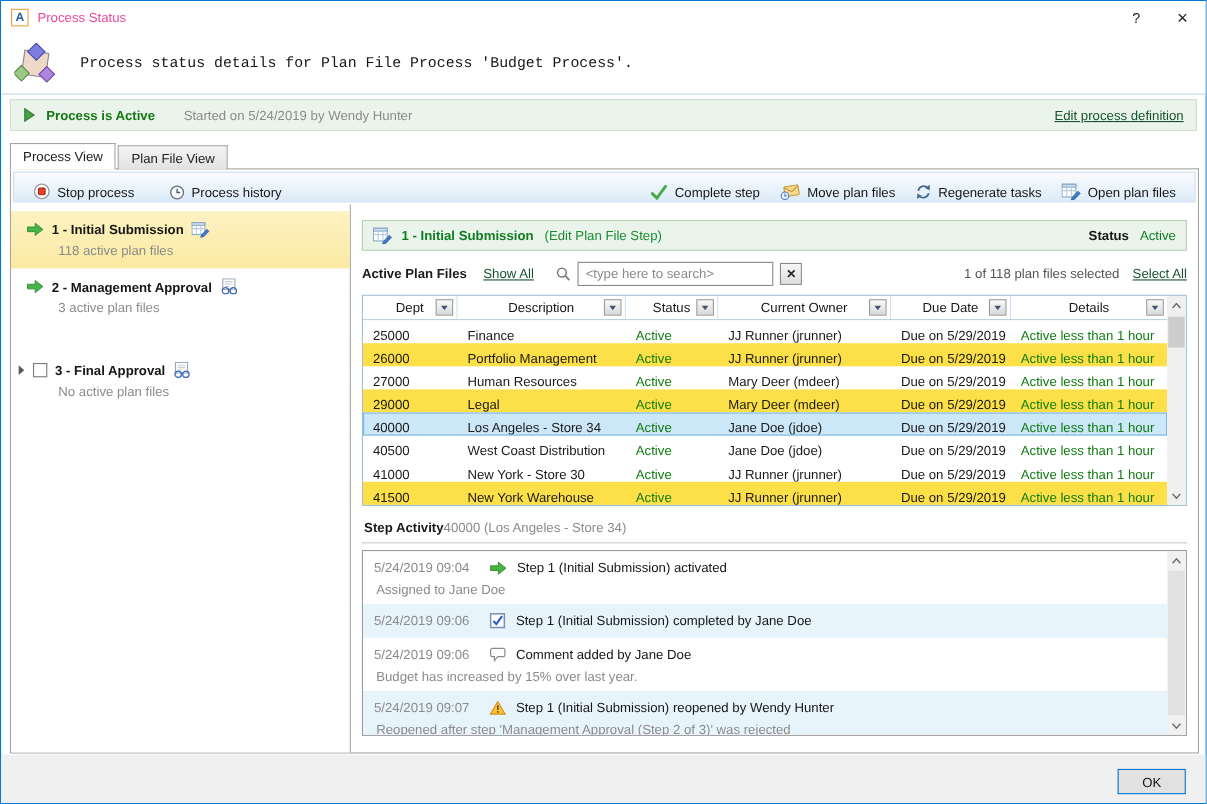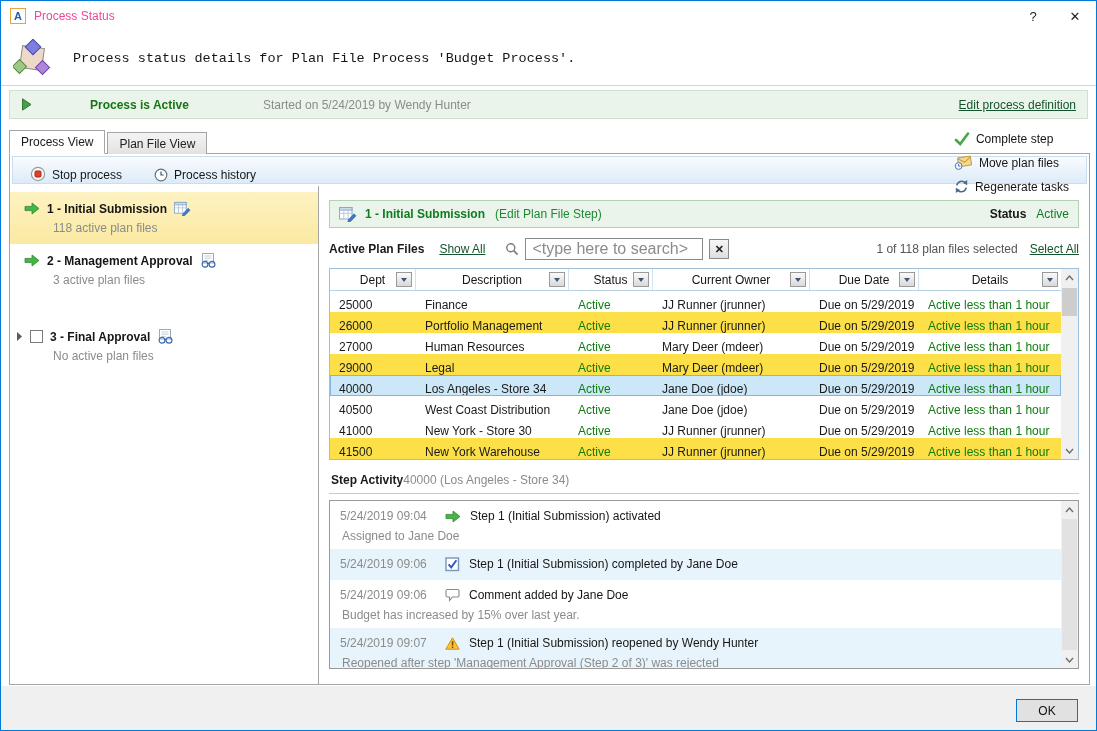--- a/index.html
+++ b/index.html
@@ -12,37 +12,37 @@
   .appicon { width:16px; height:16px; border:1px solid #e8a33d; background:#fff; color:#2a5aaa; font-weight:bold; font-size:11px; display:flex; align-items:center; justify-content:center; }
   .titletext { margin-left:8px; font-size:12px; color:#ec4899; }
   .titlebtns { margin-left:auto; display:flex; }
   .titlebtn { width:42px; height:30px; display:flex; align-items:center; justify-content:center; font-size:13px; color:#222; cursor:default; }
 
   
   .header { position:absolute; top:30px; left:0; right:0; height:55px; display:flex; align-items:center; padding:0 12px; border-bottom:1px solid #c5d8e8; background:#fff;font-family:Liberation Mono, monospace; }
   .header-msg { margin-left:22px; font-size:13.5px; color:#161616; }
 
   
-  .greenbar { position:absolute; top:89px; left:8px; right:8px; height:29px; background:#ebf4eb; border:1px solid #cde1cd; display:flex; align-items:center; padding:0 11px;gap:48px; }
+  .greenbar { position:absolute; top:89px; left:8px; right:8px; height:29px; background:#ebf4eb; border:1px solid #cde1cd; display:flex; align-items:center; padding:0 11px; }
   .greenbar .status { color:#157615; font-weight:bold; margin-left:10px; }
   .greenbar .detail { color:#8b8b8b; margin-left:26px; }
   .link { color:#14532d; text-decoration:underline; cursor:pointer; }
   .greenbar .link { margin-left:auto; }
 
   
   .tabs { position:absolute; top:129px; left:8px; height:24px; display:flex; z-index:3; }
   .tab { padding:0 11px; line-height:22px; border:1px solid #a5a5a5; margin-right:2px; }
   .tab.active { background:#fff; border-bottom:1px solid #fff; height:24px; }
   .tab.inactive { background:linear-gradient(#f4f4f4,#e2e2e2); height:22px; margin-top:2px; border-bottom:none; color:#222; }
 
   
   .main { position:absolute; top:152px; left:8px; width:1081px; height:532px; border:1px solid #a5a5a5; background:#fff; display:flex; flex-direction:column; }
   .toolbar { margin:2px; height:28px; flex:0 0 28px; background:linear-gradient(#fafcfe,#dcebf8); border:1px solid #ccdded; display:flex; align-items:center; padding:0 8px; }
   .tbtn { display:flex; align-items:flex-end; gap:6px; padding:0 9px; height:24px; color:#161616; cursor:default; }
-  .tool-right { margin-left:auto; display:flex;flex-direction:column; }
+  .tool-right { margin-left:auto; display:flex; }
 
   .content { flex:1; display:flex; min-height:0; }
 
   
   .steps-panel { width:309px; flex:0 0 309px; border-right:1px solid #a5a5a5; background:#fff; padding-top:6px; }
   .step-item { padding:9px 10px 9px 14px; }
   .step-item.selected { background:linear-gradient(#fdf2c2,#fbe9a2); }
   .step-line1 { display:flex; align-items:center; gap:7px; }
   .step-title { font-weight:bold; color:#161616; }
   .step-sub { color:#8b8b8b; margin-top:5px; padding-left:29px; }
@@ -56,21 +56,21 @@
   .step-header .sh-title { color:#0f7c22; font-weight:bold; }
   .step-header .sh-edit { color:#1d8a33; margin-left:2px; cursor:pointer; }
   .step-header .sh-right { margin-left:auto; display:flex; gap:10px; }
   .step-header .sh-status-label { font-weight:bold; color:#161616; }
   .step-header .sh-status-value { color:#0f7c22; }
 
   .controls { margin-top:9px; height:24px; display:flex; align-items:center; }
   .apf-label { font-weight:bold; }
   .controls .link { margin-left:15px; }
   .search-wrap { margin-left:20px; display:flex; align-items:center; gap:6px; }
-  .search-input { width:178px; height:22px; border:1px solid #8a8a8a; padding:0 6px; font-family:"Liberation Sans",sans-serif; font-size:16px; color:#333; }
+  .search-input { width:178px; height:22px; border:1px solid #8a8a8a; padding:0 6px; font-family:"Liberation Sans",sans-serif; font-size:12px; color:#333; }
   .search-input::placeholder { color:#8b8b8b; }
   .clear-btn { width:20px; height:20px; border:1px solid #8a8a8a; background:linear-gradient(#f7f7f7,#dedede); display:flex; align-items:center; justify-content:center; font-weight:bold; font-size:11px; color:#222; cursor:pointer; }
   .sel-summary { margin-left:auto; color:#555; }
   .controls .select-all { margin-left:12px; }
 
   
   .grid { margin-top:7px; border:1px solid #9fc0d8; display:flex; flex:0 0 192px; height:192px; }
   .grid-cols { flex:1; min-width:0; }
   .grid-header { display:flex; height:22px; border-bottom:1px solid #b8d2e6; background:#fff; }
   .gh-cell { position:relative; display:flex; align-items:center; justify-content:center; border-right:1px solid #cfe3f3; font-size:12px; color:#161616; }

